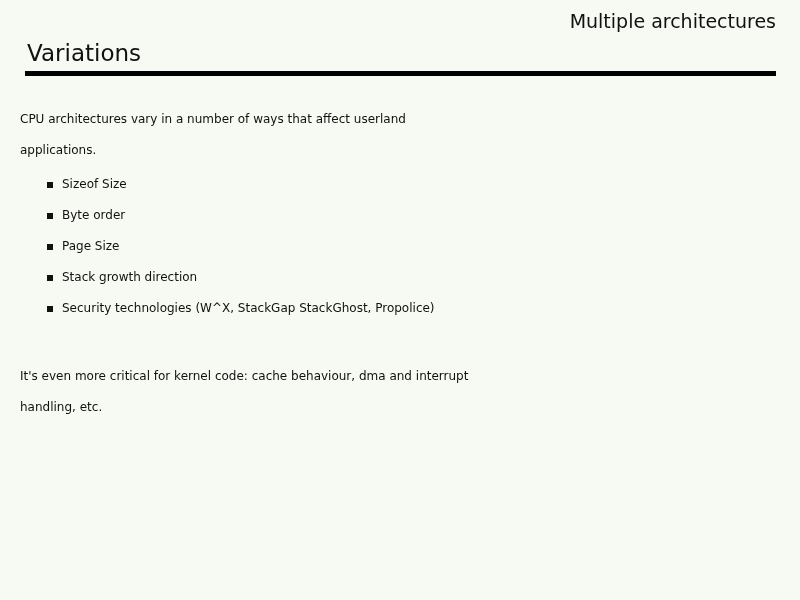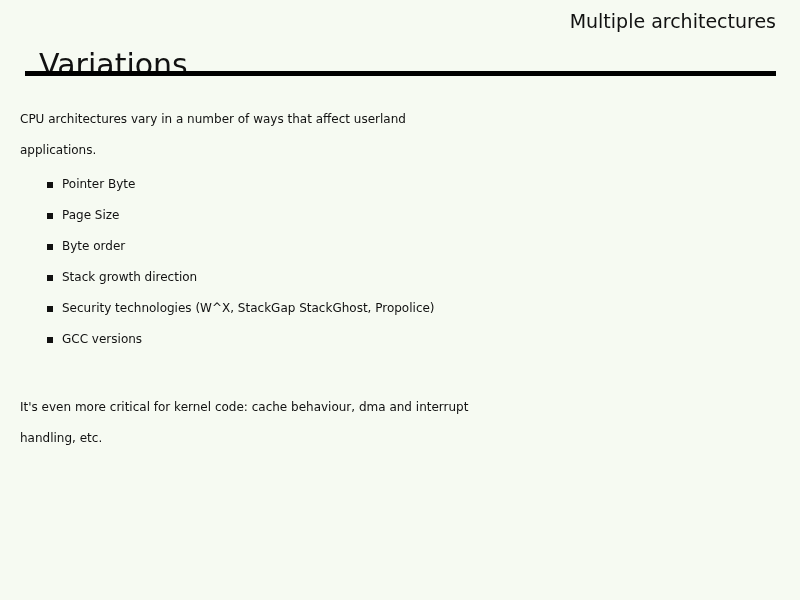--- a/index.html
+++ b/index.html
@@ -25,22 +25,22 @@
     top: 9px;
     right: 24px;
     font-size: 19px;
     line-height: 24px;
     white-space: nowrap;
   }
   .title {
     position: absolute;
     top: 38px;
     left: 27px;
-    margin: 12px;
-    font-size: 30px;
+    margin: 0;
+    font-size: 23px;
     font-weight: normal;
     line-height: 30px;
     white-space: nowrap;
   }
   .rule {
     position: absolute;
     top: 71px;
     left: 25px;
     width: 751px;
     height: 5px;
@@ -92,53 +92,49 @@
   <div class="rule"></div>
 
   <div class="content">
     <p class="para intro">CPU architectures vary in a number of ways that affect userland
 applications.</p>
 
     <ul class="bullets">
 
         <li class="bullet-item">
           <span class="bullet-marker"></span>
-          <span class="bullet-text">Pointer Byte</span>
+          <span class="bullet-text">Sizeof Size</span>
         </li>
 
         <li class="bullet-item">
           <span class="bullet-marker"></span>
         </li>
 
         <li class="bullet-item">
           <span class="bullet-marker"></span>
-          <span class="bullet-text">Page Size</span>
+          <span class="bullet-text">Byte order</span>
         </li>
 
         <li class="bullet-item">
           <span class="bullet-marker"></span>
-          <span class="bullet-text">Byte order</span>
+          <span class="bullet-text">Page Size</span>
         </li>
 
         <li class="bullet-item">
           <span class="bullet-marker"></span>
         </li>
 
         <li class="bullet-item">
           <span class="bullet-marker"></span>
           <span class="bullet-text">Stack growth direction</span>
         </li>
 
         <li class="bullet-item">
           <span class="bullet-marker"></span>
           <span class="bullet-text">Security technologies (W^X, StackGap StackGhost, Propolice)</span>
         </li>
 
-        <li class="bullet-item">
-          <span class="bullet-marker"></span>
-          <span class="bullet-text">GCC versions</span>
-        </li>
       </ul>
 
     <p class="para outro">It's even more critical for kernel code: cache behaviour, dma and interrupt
 handling, etc.</p>
   </div>
 </div>
 
 </body></html>

